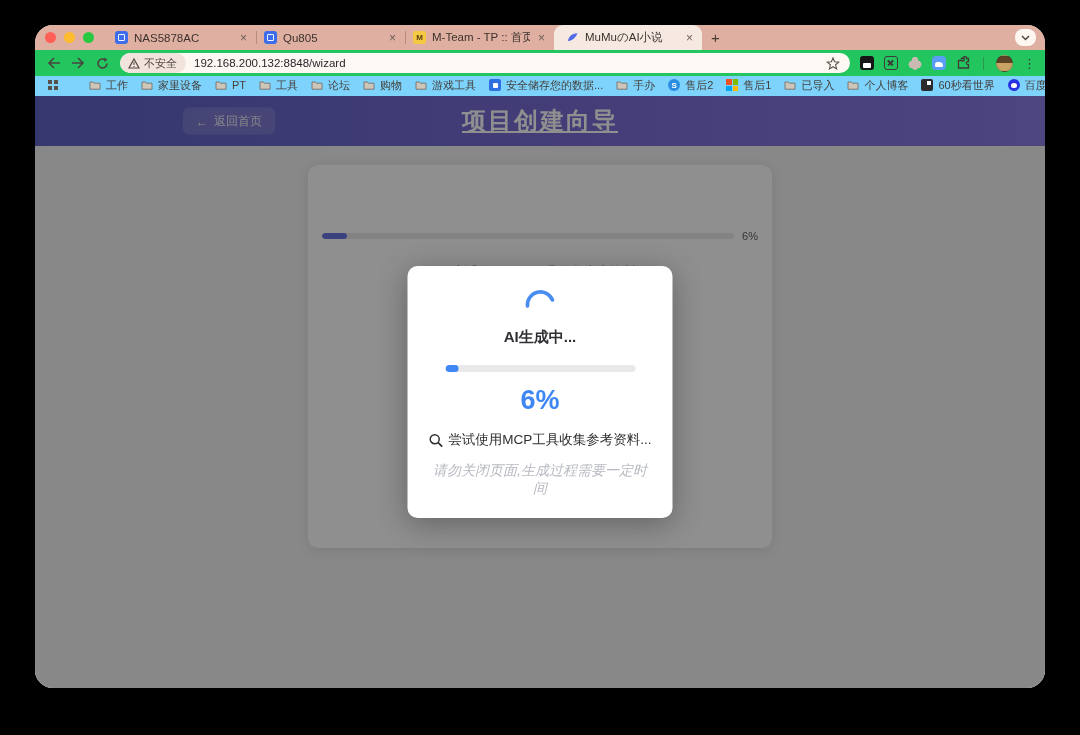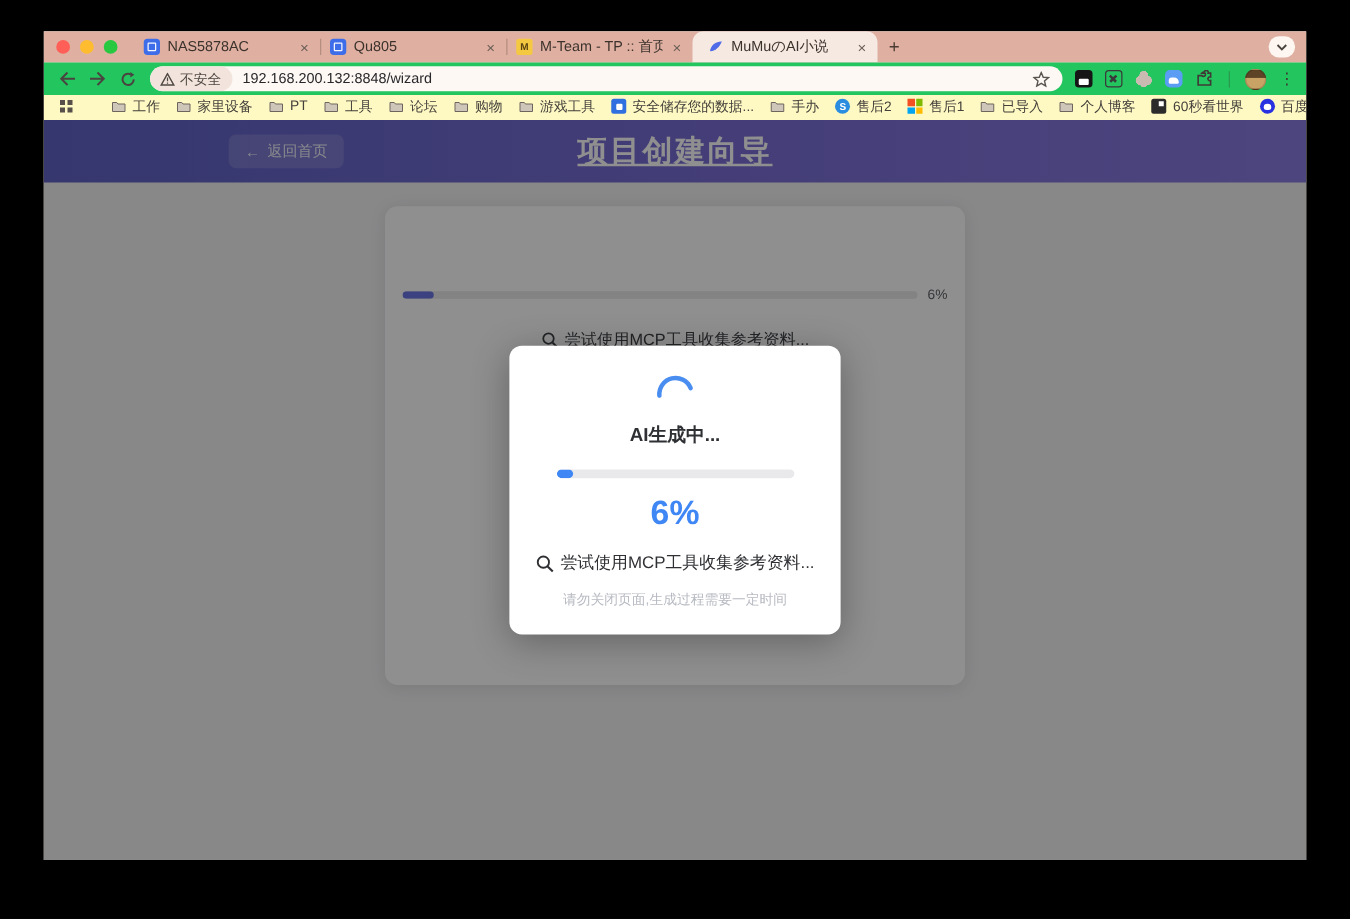--- a/index.html
+++ b/index.html
@@ -1,20 +1,20 @@
 <!DOCTYPE html>
 <html><head>
 <meta charset="utf-8">
 <style>
   * { margin:0; padding:0; box-sizing:border-box; }
   html,body { width:1080px; height:735px; background:#000; overflow:hidden;
     font-family:"Liberation Sans","DejaVu Sans",sans-serif; }
   .screen { position:relative; width:1080px; height:735px; background:#000; }
   .window { position:absolute; left:35px; top:25px; width:1010px; height:663px;
-    border-radius:0; overflow:hidden; display:flex; flex-direction:column;
+    border-radius:18px; overflow:hidden; display:flex; flex-direction:column;
     background:#f6e9e2; }
 
   
   .tabstrip { height:25px; background:#dfb0a2; display:flex; align-items:center; padding-left:10px; flex:0 0 auto; }
   .lights { display:flex; gap:8px; margin-right:14px; }
   .light { width:11px; height:11px; border-radius:50%; }
   .light.r { background:#ff5f57; } .light.y { background:#febc2e; } .light.g { background:#28c840; }
   .tab { width:148px; height:25px; display:flex; align-items:center; gap:6px; padding:0 7px;
     font-size:11.5px; color:#3c322c; }
   .tab.active { background:#f6e9e2; border-radius:9px 9px 0 0;padding-left:12px; }
@@ -51,21 +51,21 @@
   .eicon.flower { background:radial-gradient(circle at 50% 30%, #f3b9c8 28%, transparent 30%),
     radial-gradient(circle at 30% 60%, #f3b9c8 28%, transparent 30%),
     radial-gradient(circle at 70% 60%, #f3b9c8 28%, transparent 30%),
     radial-gradient(circle at 50% 78%, #f3b9c8 22%, transparent 24%); border-radius:50%; opacity:.8; }
   .eicon.cloud { background:#5b9cf5; border-radius:4px; position:relative; }
   .eicon.cloud::after { content:""; position:absolute; left:3px; right:3px; bottom:3px; height:5px; background:#fff; border-radius:4px 6px 2px 2px; }
   .vsep { width:1px; height:13px; background:rgba(70,50,40,.3); margin:0 2px; }
   .avatar { width:17px; height:17px; border-radius:50%; background:linear-gradient(180deg,#5d4426 0 44%,#c9a265 44%); border:1px solid rgba(0,0,0,.15); }
 
   
-  .bookmarks { height:20px; background:#fef9c3; display:flex; align-items:center; gap:13px;
+  .bookmarks { height:20px; background:#7dd3fc; display:flex; align-items:center; gap:13px;
     padding:0 12px 2px 12px; font-size:11px; color:#44403b; flex:0 0 auto; white-space:nowrap; overflow:hidden; }
   .bm { display:flex; align-items:center; gap:5px; }
   .bicon { width:12px; height:12px; flex:0 0 auto; }
   .bicon.site-blue { background:#2f6fe0; border-radius:2px; position:relative; }
   .bicon.site-blue::after { content:""; position:absolute; inset:3.5px; background:#fff; border-radius:1px; }
   .bicon.s-circle { background:#2b8de0; border-radius:50%; color:#fff; font-size:8px; font-weight:bold;
     display:flex; align-items:center; justify-content:center; }
   .bicon.ms { display:grid; grid-template-columns:1fr 1fr; gap:1px; }
   .bicon.ms i { display:block; }
   .bicon.ms i:nth-child(1){background:#f25022;} .bicon.ms i:nth-child(2){background:#7fba00;}
@@ -97,21 +97,21 @@
   
   .overlay { position:absolute; inset:0; background:rgba(0,0,0,.44); }
   .modal { position:absolute; left:50%; top:50%; transform:translate(-50%,-50%); width:265px;
     background:#fff; border-radius:10px; box-shadow:0 6px 30px rgba(0,0,0,.3);
     padding:22px 20px 20px; text-align:center; }
   .modal-title { margin-top:14px; font-size:15px; font-weight:bold; color:#2f3033; }
   .m-track { width:190px; height:7px; border-radius:4px; background:#e9e9eb; margin:18px auto 0; overflow:hidden; }
   .m-fill { height:100%; min-width:13px; border-radius:4px; background:#3f87f5; }
   .m-pct { margin-top:13px; font-size:27px; font-weight:bold; color:#3f87f5; }
   .m-status { margin-top:15px; font-size:13.5px; color:#2f3033; display:flex; align-items:center; justify-content:center; gap:5px; }
-  .m-note { margin-top:13px; font-size:11px; color:#b7bac2; }
+  .m-note { margin-top:13px; font-size:14px; color:#b7bac2;font-style:italic; }
   svg { display:block; }
 </style>
 </head>
 <body>
 
 <div class="screen">
   <div class="window">
 
     <div class="tabstrip">
       <div class="lights">

